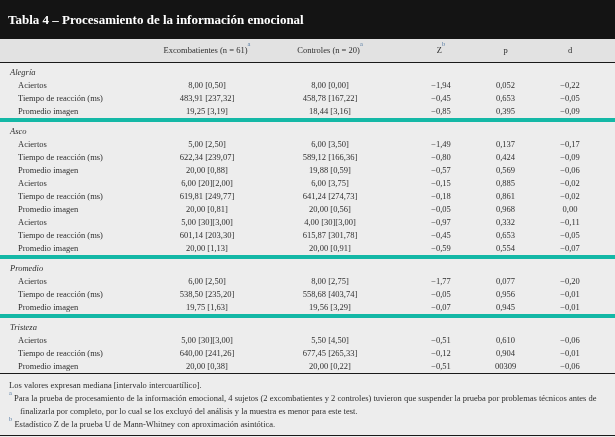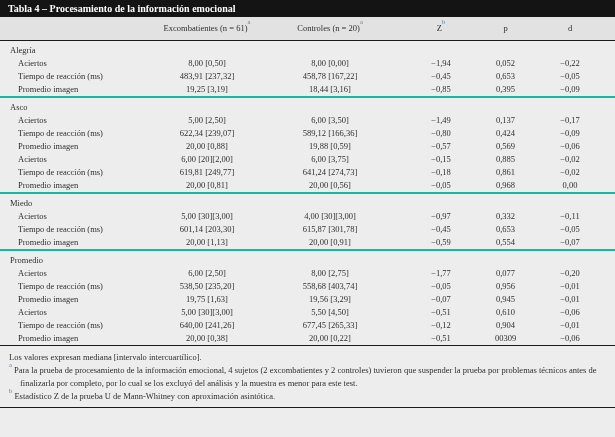--- a/index.html
+++ b/index.html
@@ -4,39 +4,39 @@
 <style>
   html,body{margin:0;padding:0;background:#ffffff;}
   .page{
     width:615px;height:437px;box-sizing:border-box;
     background:#ededed;color:#2f2f2f;
     font-family:"Liberation Serif","DejaVu Serif",serif;
     overflow:hidden;
   }
   .title-bar{
     background:#141414;color:#ffffff;
-    font-weight:bold;font-size:10px;line-height:11px;
-    padding:3px 8px;height:11px;
+    font-weight:bold;font-size:13px;line-height:11px;
+    padding:14px 8px;height:11px;
   }
   table{border-collapse:collapse;width:615px;table-layout:fixed;}
   thead th{
     background:#e2e2e2;font-weight:normal;font-size:8.5px;
     padding:6px 0 7px 0;border-bottom:1px solid #1a1a1a;
     text-align:center;vertical-align:middle;
   }
   thead th.c1{text-align:left;}
   td{font-size:8.5px;line-height:13px;padding:0;vertical-align:middle;}
   td.c2,td.c3,td.c4,td.c5,td.c6,th.c4,th.c5,th.c6{text-align:center;}
   td.c4,th.c4{padding-left:8px;}
   td.c5,th.c5{padding-right:14px;}
   td.c6,th.c6{padding-right:20px;}
   tr.section-row td{
-    padding:3px 0 0 10px;line-height:13px;
-  }
-  tr.section-row.sep td{border-top:2px solid #14b8a6;}
+    font-style:italic;padding:3px 0 0 10px;line-height:13px;
+  }
+  tr.section-row.sep td{border-top:4px solid #14b8a6;}
   td.rowlabel{padding-left:18px;text-align:left;margin-top:48px;}
   sup.marker{
     font-size:6.5px;color:#5b7fa6;
     position:relative;top:-3px;line-height:0;
   }
   .footnotes{
     border-top:1px solid #1a1a1a;border-bottom:1px solid #1a1a1a;
     padding:5px 9px 4px 9px;font-size:8.5px;line-height:13px;
     background:#ededed;
   }
@@ -143,23 +143,20 @@
           <td class="c6">−0,02</td>
         </tr>
         <tr>
           <td class="rowlabel">Promedio imagen</td>
           <td class="c2">20,00 [0,81]</td>
           <td class="c3">20,00 [0,56]</td>
           <td class="c4">−0,05</td>
           <td class="c5">0,968</td>
           <td class="c6">0,00</td>
         </tr>
-        <tr class="section-row sep">
-          <td colspan="6">Miedo</td>
-        </tr>
         <tr>
           <td class="rowlabel">Aciertos</td>
           <td class="c2">5,00 [30][3,00]</td>
           <td class="c3">4,00 [30][3,00]</td>
           <td class="c4">−0,97</td>
           <td class="c5">0,332</td>
           <td class="c6">−0,11</td>
         </tr>
         <tr>
           <td class="rowlabel">Tiempo de reacción (ms)</td>
@@ -197,20 +194,23 @@
           <td class="c6">−0,01</td>
         </tr>
         <tr>
           <td class="rowlabel">Promedio imagen</td>
           <td class="c2">19,75 [1,63]</td>
           <td class="c3">19,56 [3,29]</td>
           <td class="c4">−0,07</td>
           <td class="c5">0,945</td>
           <td class="c6">−0,01</td>
         </tr>
+        <tr class="section-row sep">
+          <td colspan="6">Tristeza</td>
+        </tr>
         <tr>
           <td class="rowlabel">Aciertos</td>
           <td class="c2">5,00 [30][3,00]</td>
           <td class="c3">5,50 [4,50]</td>
           <td class="c4">−0,51</td>
           <td class="c5">0,610</td>
           <td class="c6">−0,06</td>
         </tr>
         <tr>
           <td class="rowlabel">Tiempo de reacción (ms)</td>

